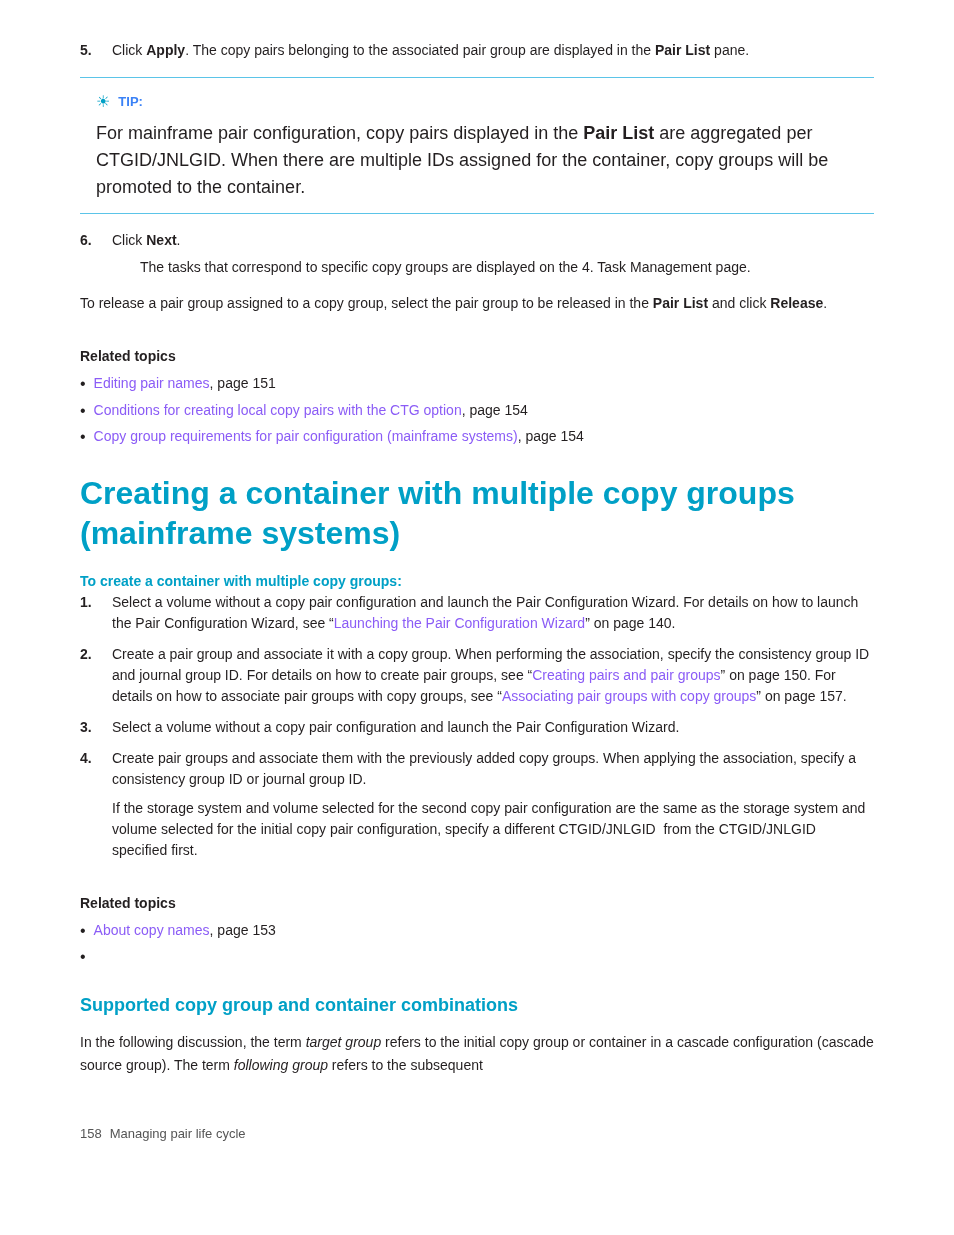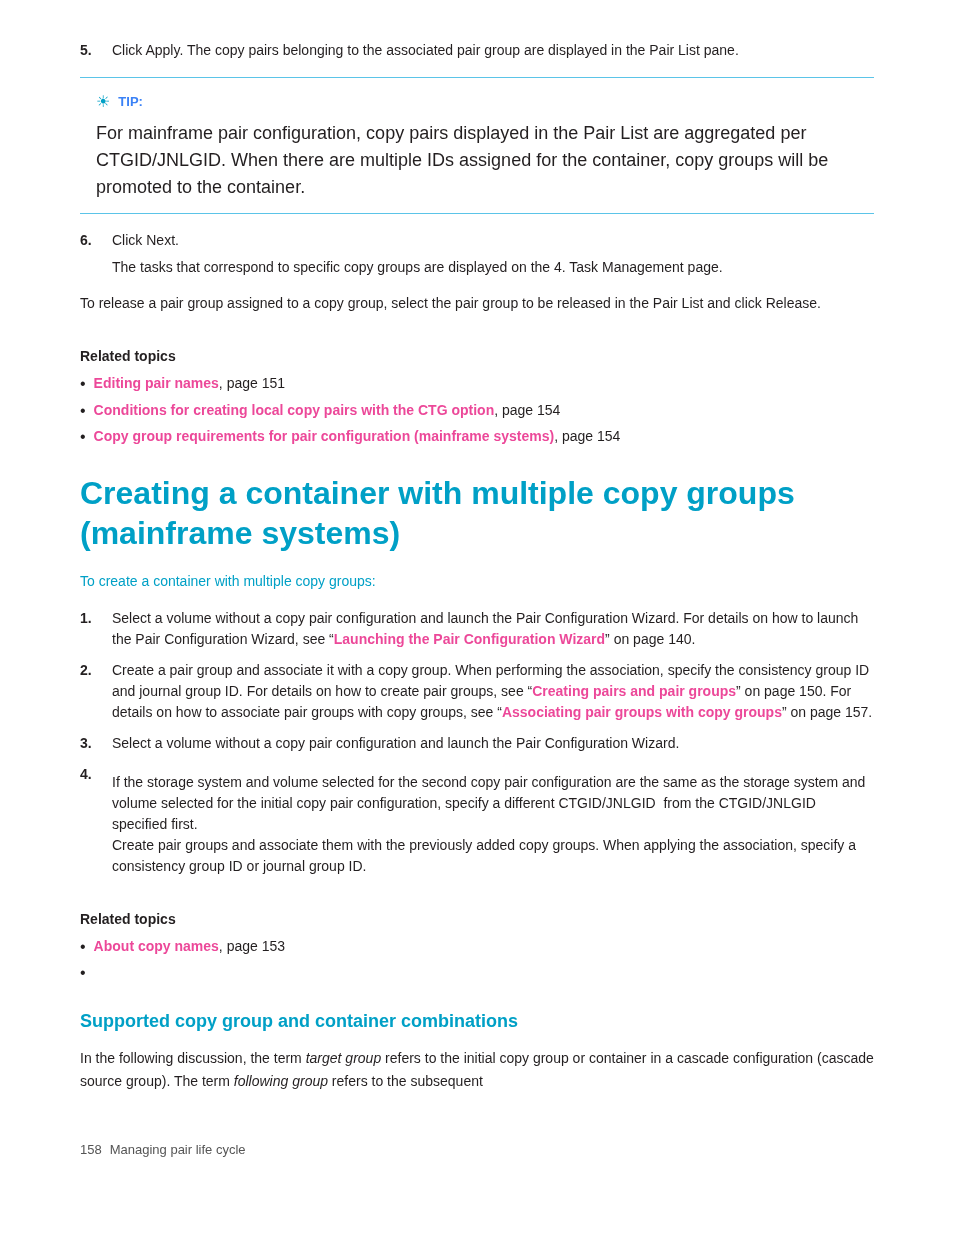--- a/index.html
+++ b/index.html
@@ -43,22 +43,22 @@
     .tip-label {
       font-weight: bold;
       color: #3b82f6;
       text-align: center;
     }
     .tip-body {
       color: #231f20;
       font-size: 18px;
       line-height: 1.5;
     }
-    .bold { font-weight: normal; }
-    .link { color: #ec4899; text-decoration: none; font-weight: bold; }
+    .bold { font-weight: bold; }
+    .link { color: #8b5cf6; text-decoration: none; }
     .release-para {
       margin-bottom: 14px;
       font-size: 14px;
     }
     .related-topics-heading {
       font-weight: bold;
       font-size: 14px;
       margin-bottom: 6px;
       margin-top: 32px;
     }
@@ -87,23 +87,23 @@
       line-height: 1.25;
     }
     .subsection-h2 {
       color: #00a0c6;
       font-size: 18px;
       font-weight: bold;
       margin: 22px 0 12px 0;
     }
     .procedure-heading {
       color: #00a0c6;
-      font-weight: normal;
-      font-size: 14px;
-      margin-bottom: 16px;
+      font-weight: bold;
+      font-size: 14px;
+      margin-bottom: 0;
     }
     .steps-list {
       padding-left: 0;
       list-style: none;
       margin-bottom: 14px;
     }
     .steps-list li {
       display: flex;
       margin-bottom: 10px;
     }
@@ -143,21 +143,21 @@
     <span>For mainframe pair configuration, copy pairs displayed in the </span><span class="bold">Pair List</span><span> are aggregated per CTGID/JNLGID. When there are multiple IDs assigned for the container, copy groups will be promoted to the container.</span>
   </div>
 </div>
 
 <div class="step-block">
   <div class="step-num">6.</div>
   <div class="step-content">
     <div>
       <span>Click </span><span class="bold">Next</span><span>.</span>
     </div>
-    <div style="margin-top:6px;">The tasks that correspond to specific copy groups are displayed on the 4. Task Management page.</div>
+    <div style="margin-top:6px;margin-left:28px;">The tasks that correspond to specific copy groups are displayed on the 4. Task Management page.</div>
   </div>
 </div>
 
 <div class="para release-para">
   <span>To release a pair group assigned to a copy group, select the pair group to be released in the </span><span class="bold">Pair List</span><span> and click </span><span class="bold">Release</span><span>.</span>
 </div>
 
 <div>
   <div class="related-topics-heading">Related topics</div>
   <ul class="related-list">
@@ -205,22 +205,22 @@
   <li>
     <span class="step-num">3.</span>
     <span class="step-content">
       Select a volume without a copy pair configuration and launch the Pair Configuration Wizard.
     </span>
   </li>
 
   <li>
     <span class="step-num">4.</span>
     <div class="step-content">
+      <div>Create pair groups and associate them with the previously added copy groups. When applying the association, specify a consistency group ID or journal group ID.</div>
       <div style="margin-top:8px;">If the storage system and volume selected for the second copy pair configuration are the same as the storage system and volume selected for the initial copy pair configuration, specify a different CTGID/JNLGID&nbsp; from the CTGID/JNLGID specified first.</div>
-      <div>Create pair groups and associate them with the previously added copy groups. When applying the association, specify a consistency group ID or journal group ID.</div>
     </div>
   </li>
 </ol>
 
 <div>
   <div class="related-topics-heading">Related topics</div>
   <ul class="related-list">
     <li>
       <span class="bullet">•</span>
       <span>

